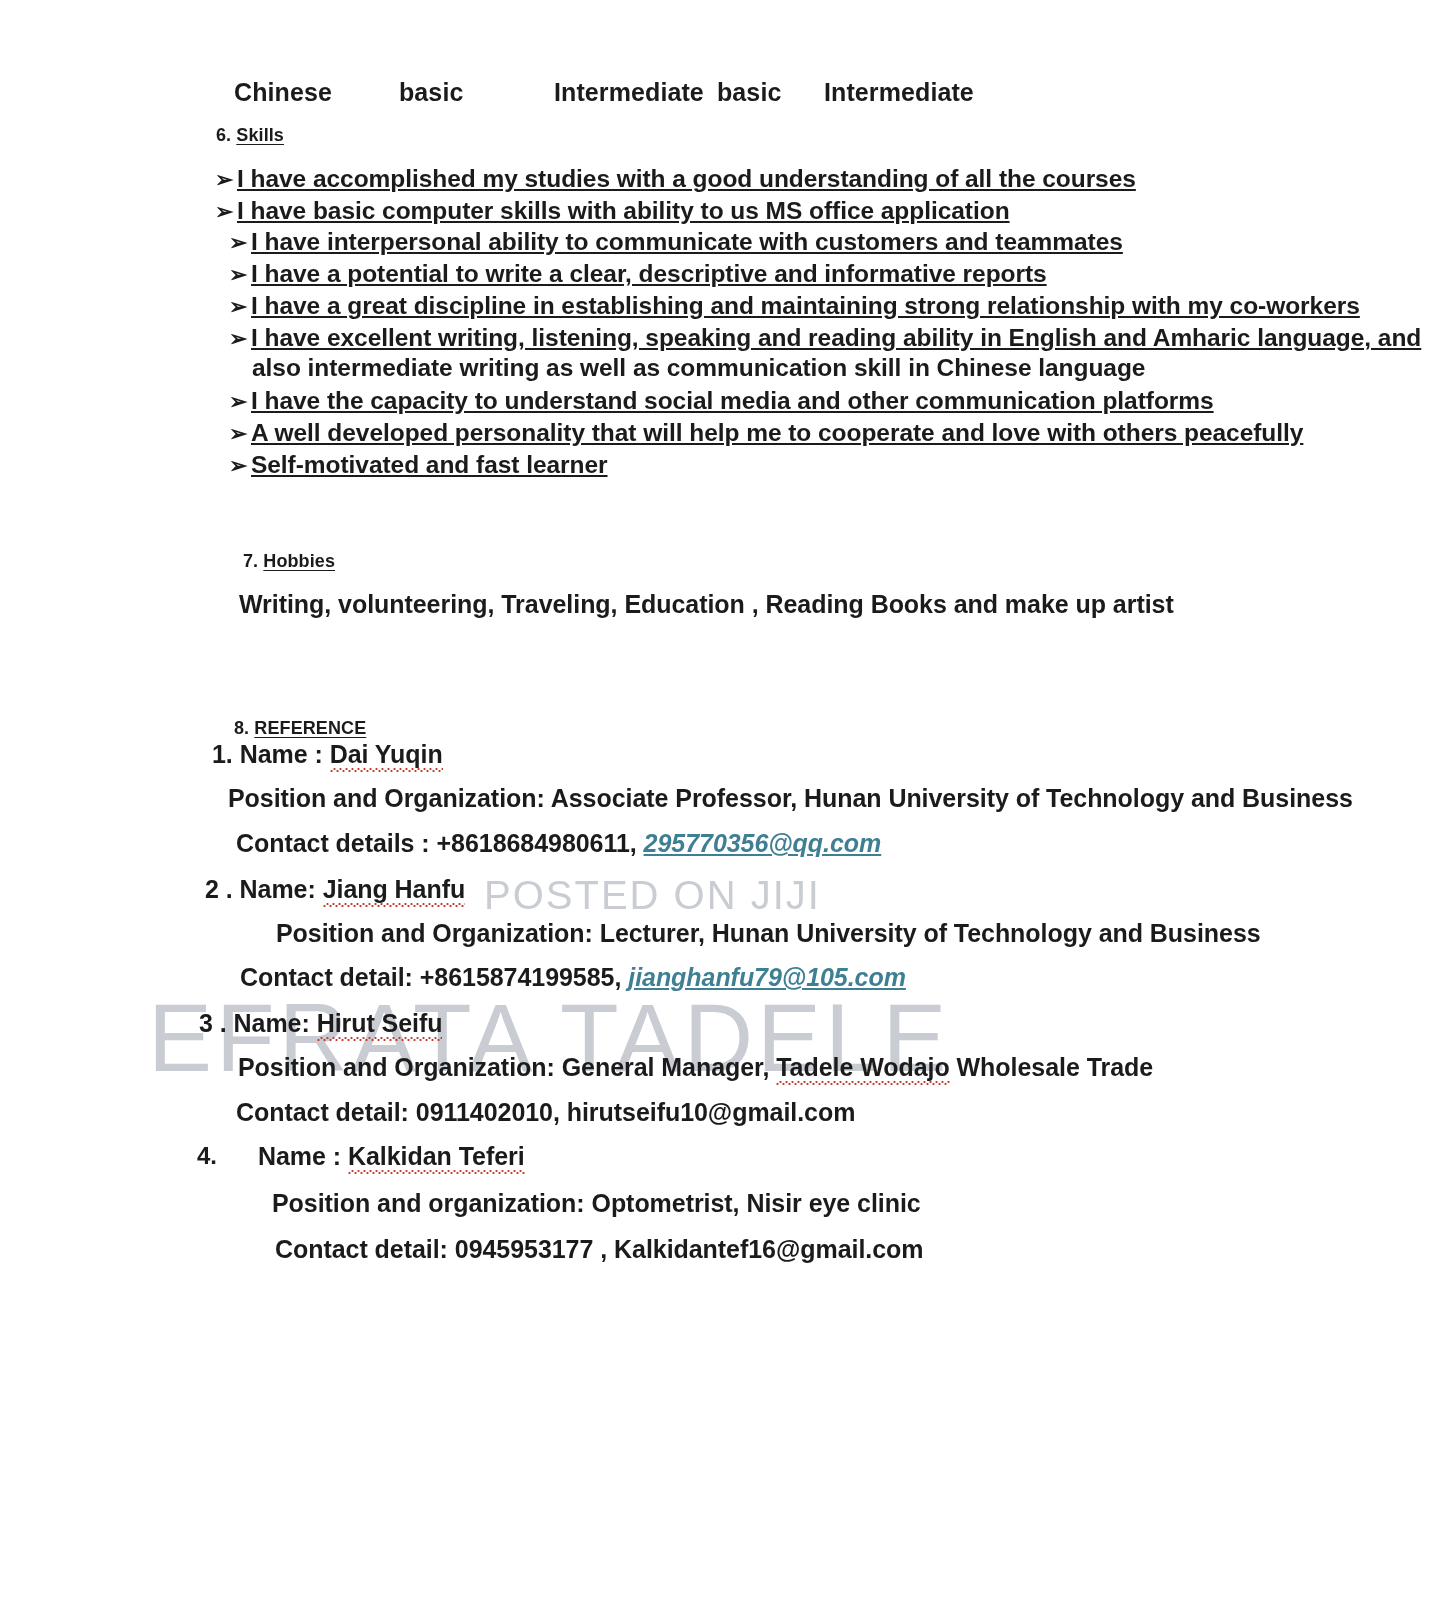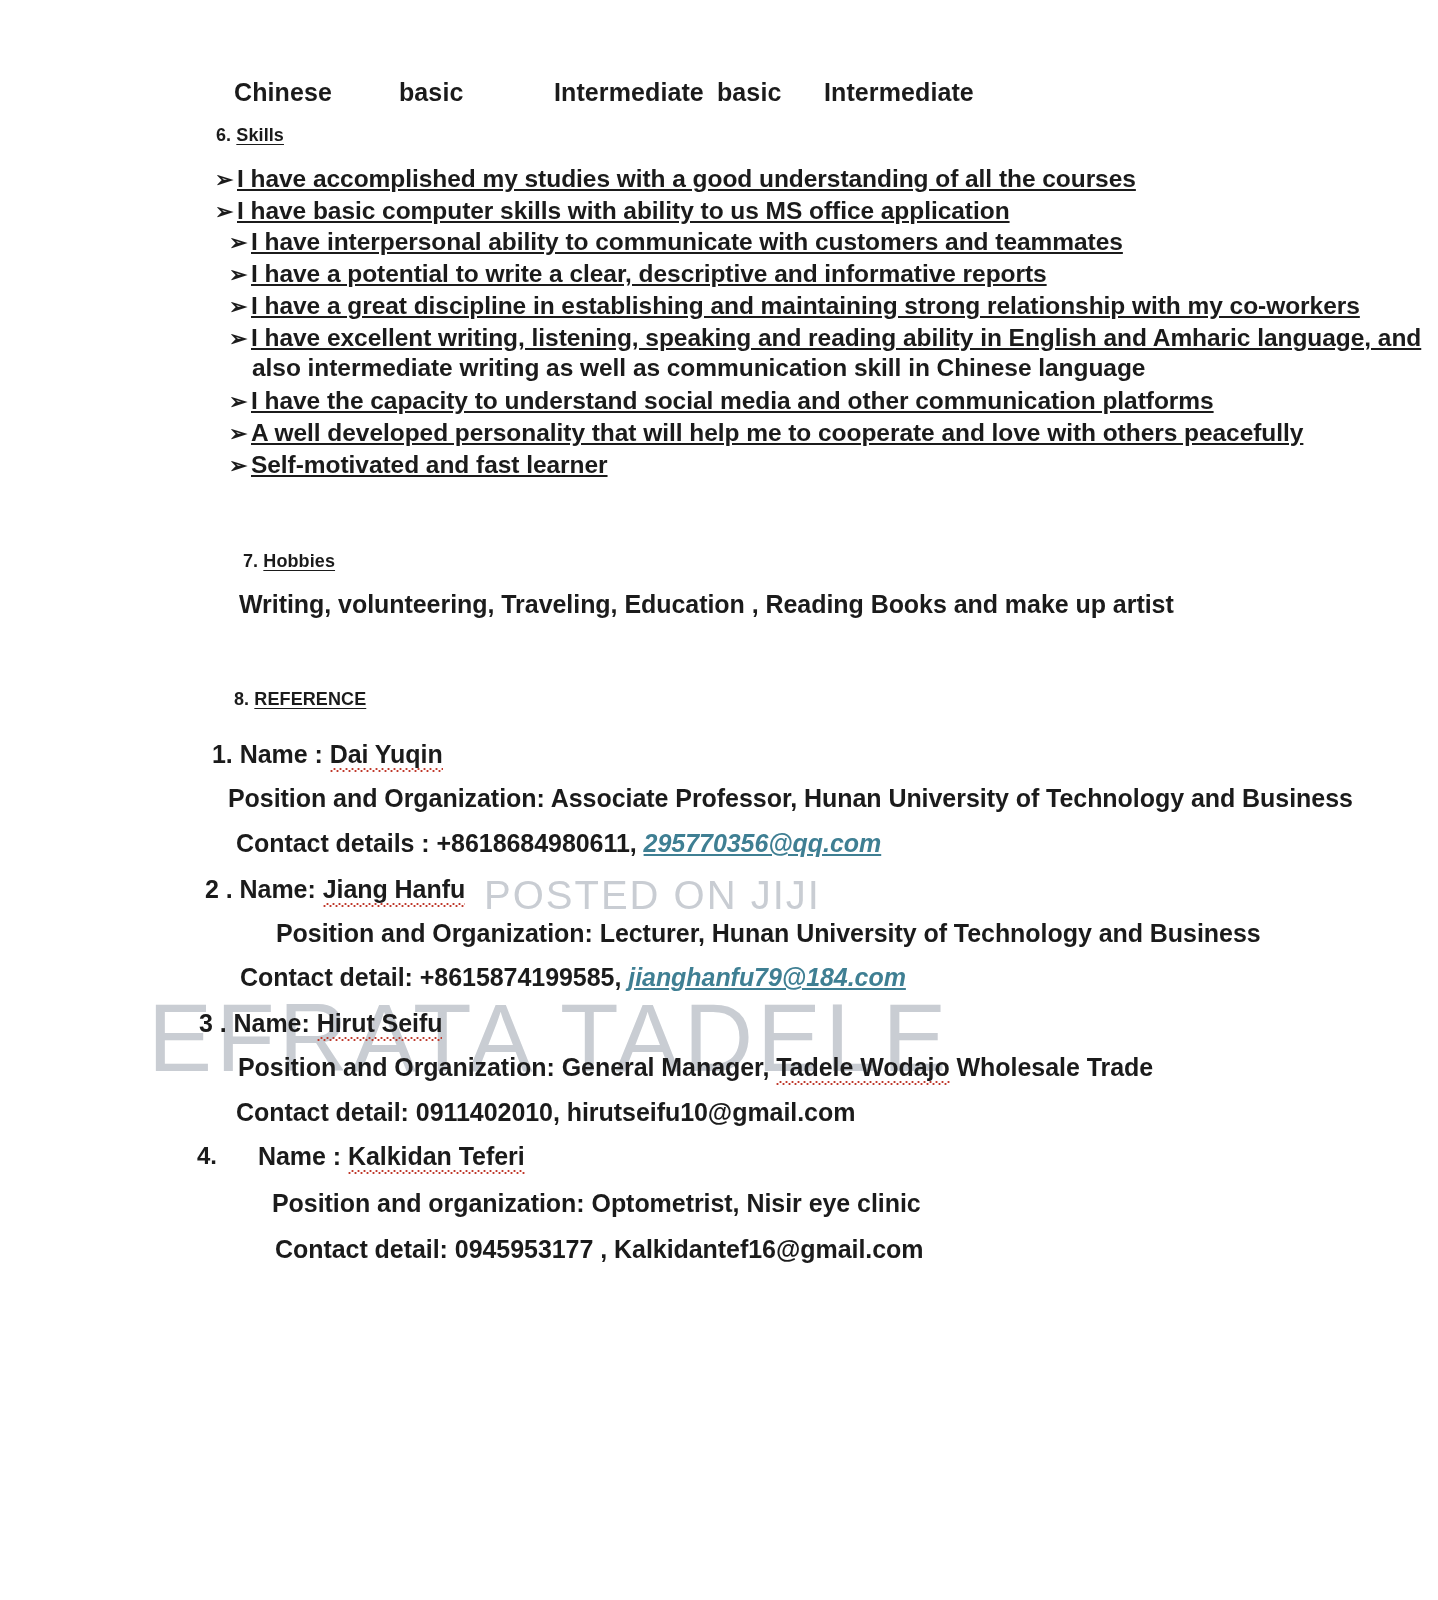--- a/index.html
+++ b/index.html
@@ -187,21 +187,21 @@
       <div class="bullet" style="left:229px; top:449px;">
         <span class="mk">➢</span><span class="bd">Self-motivated and fast learner</span>
       </div>
 
       <div class="abs sec-head" style="left:243px; top:551px;">
         <span class="num">7.</span>
         <span class="ttl">Hobbies</span>
       </div>
       <div class="body-line" style="left:239px; top:590px;">Writing, volunteering, Traveling, Education , Reading Books and make up artist</div>
 
-      <div class="abs sec-head" style="left:234px; top:689px;">
+      <div class="abs sec-head" style="left:234px; top:718px;">
         <span class="num">8.</span>
         <span class="ttl">REFERENCE</span>
       </div>
 
       <div class="ref-line" style="left:212px; top:740px;">
         <span>1.</span>
         <span>Name :</span>
         <span class="sq">Dai Yuqin</span>
       </div>
       <div class="ref-line" style="left:228px; top:784px;">
@@ -219,21 +219,21 @@
         <span>Name:</span>
         <span class="sq">Jiang Hanfu</span>
       </div>
       <div class="ref-line" style="left:238px; top:919px;margin-left:38px;">
         <span>Position and Organization:</span>
         <span>Lecturer, Hunan University of Technology and Business</span>
       </div>
       <div class="ref-line" style="left:240px; top:963px;">
         <span>Contact detail:</span>
         <span>+8615874199585,</span>
-        <span class="lnk">jianghanfu79@184.com</span>
+        <span class="lnk">jianghanfu79@105.com</span>
       </div>
 
       <div class="ref-line" style="left:199px; top:1009px;">
         <span>3 .</span>
         <span>Name:</span>
         <span class="sq">Hirut Seifu</span>
       </div>
       <div class="ref-line" style="left:238px; top:1053px;">
         <span>Position and Organization:</span>
         <span>General Manager, </span><span class="sq">Tadele Wodajo</span><span> Wholesale Trade</span>

